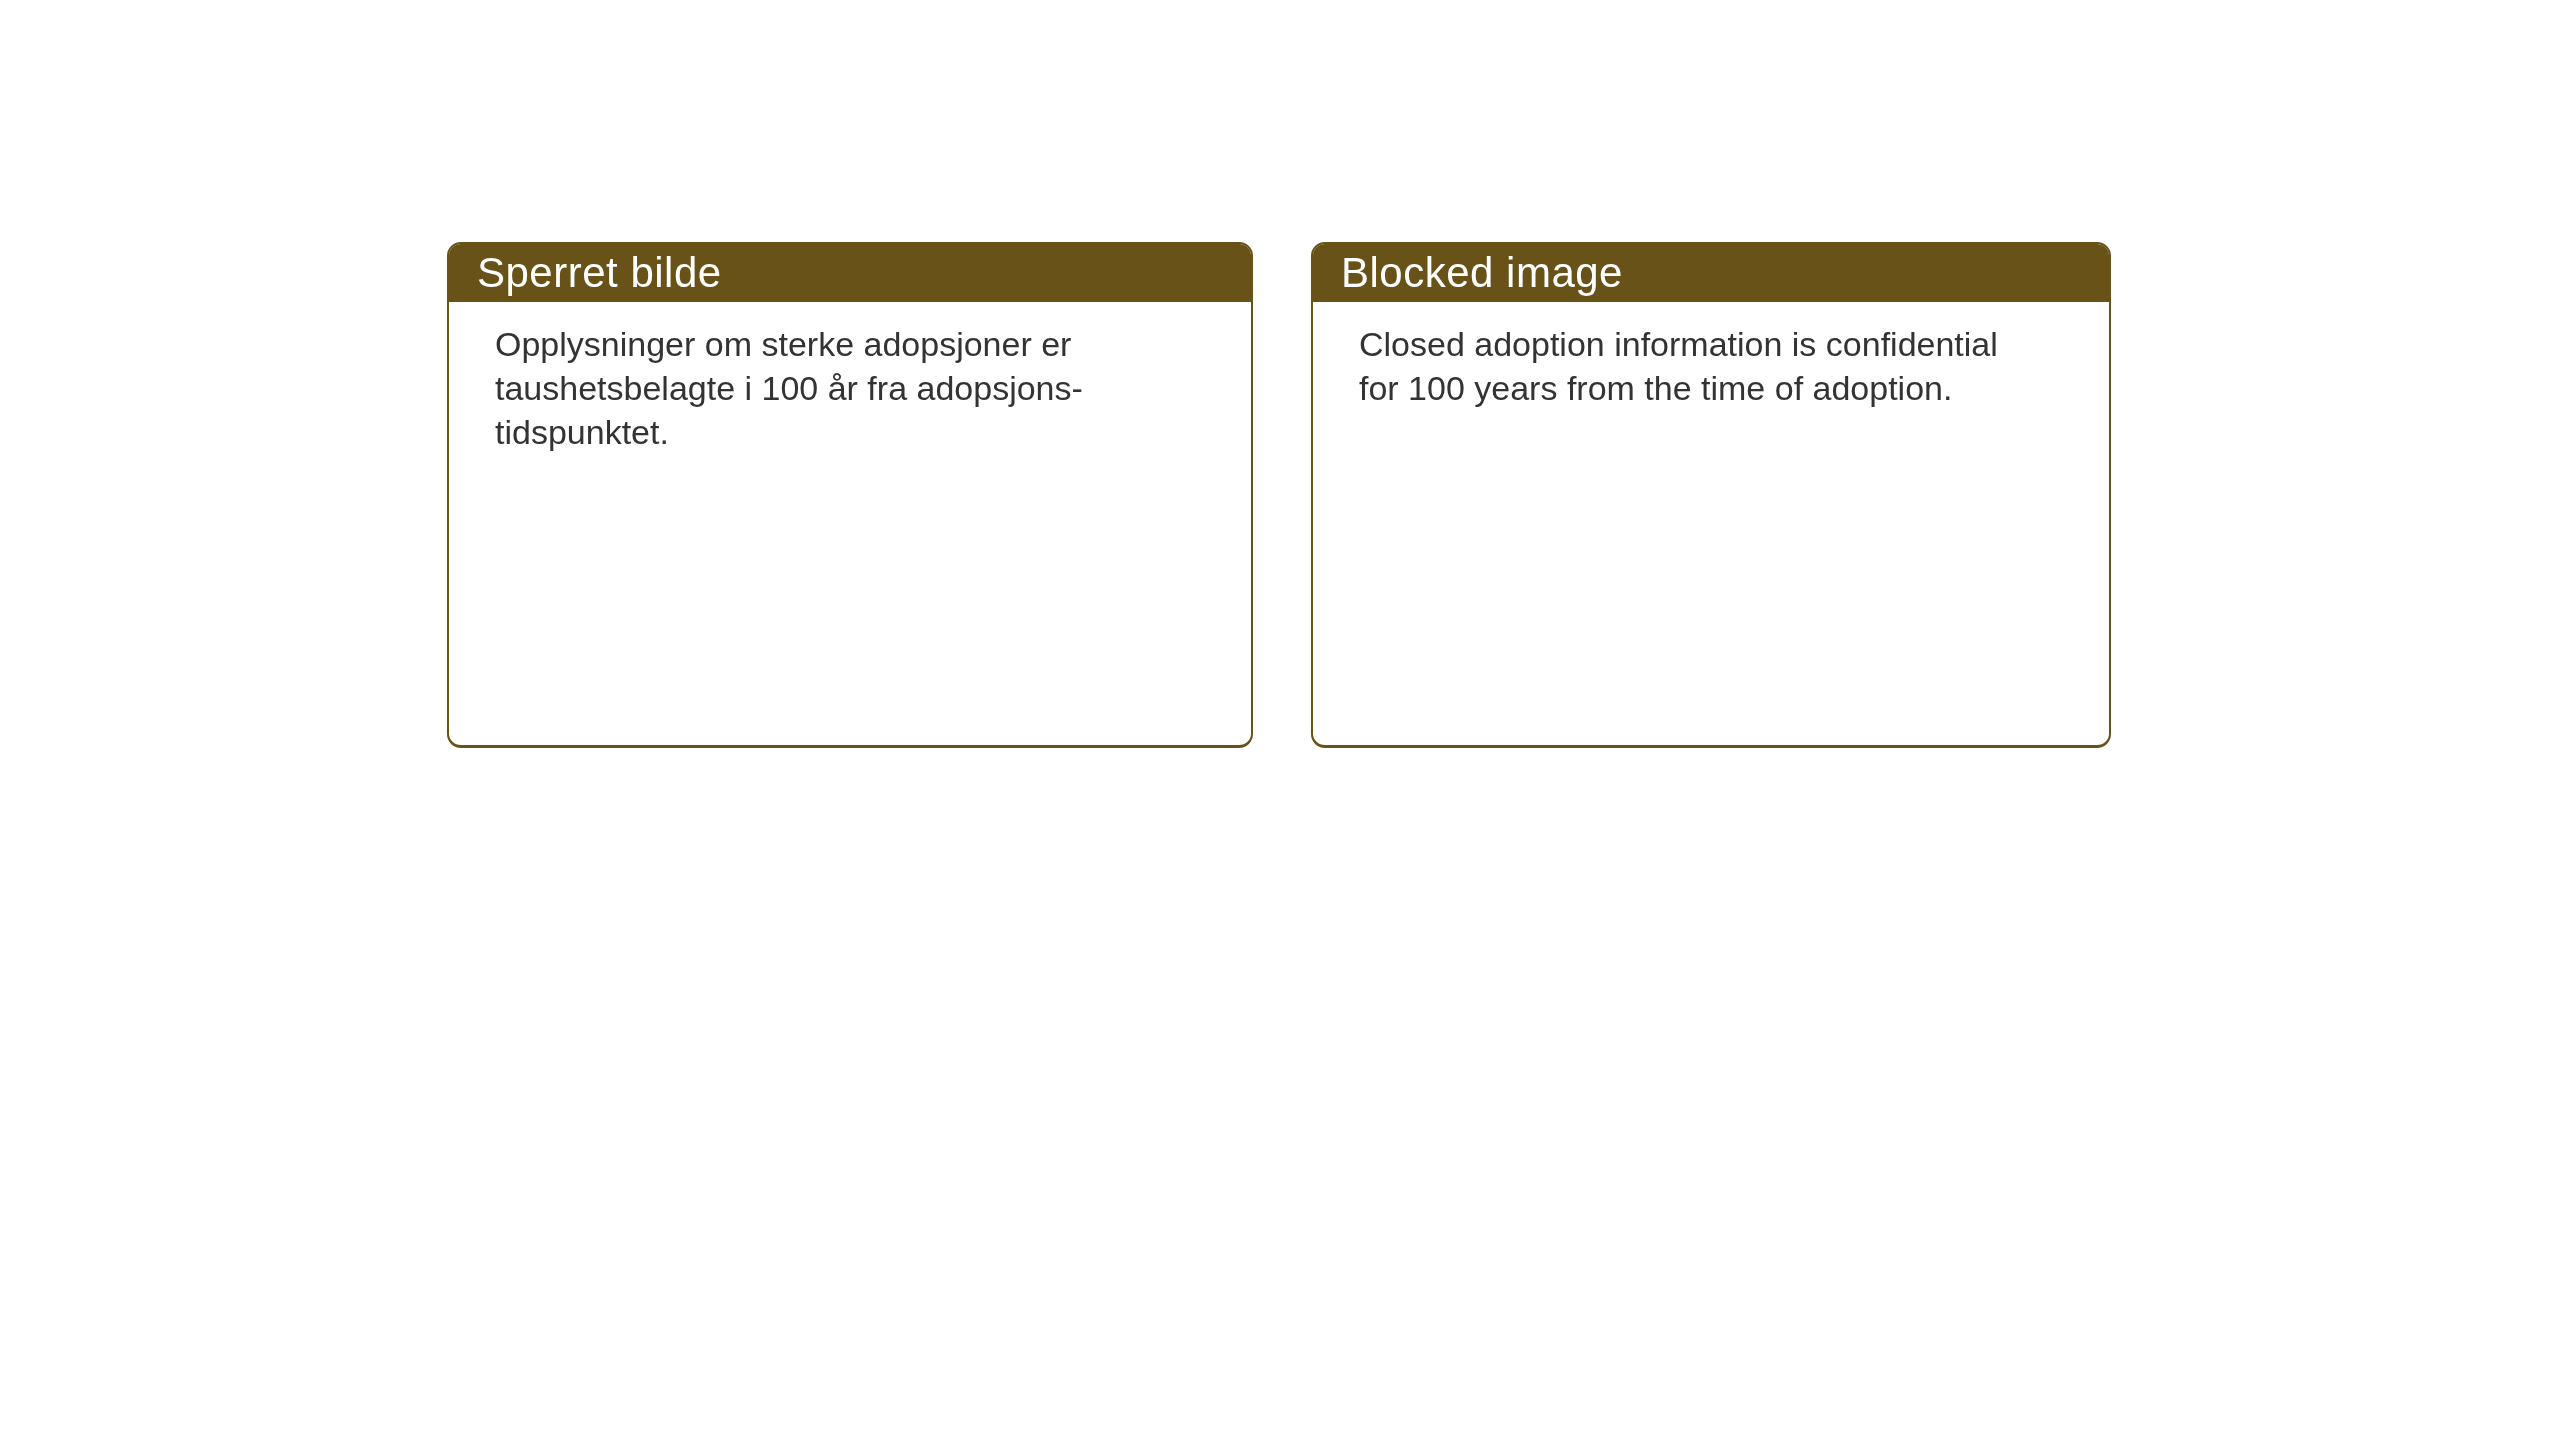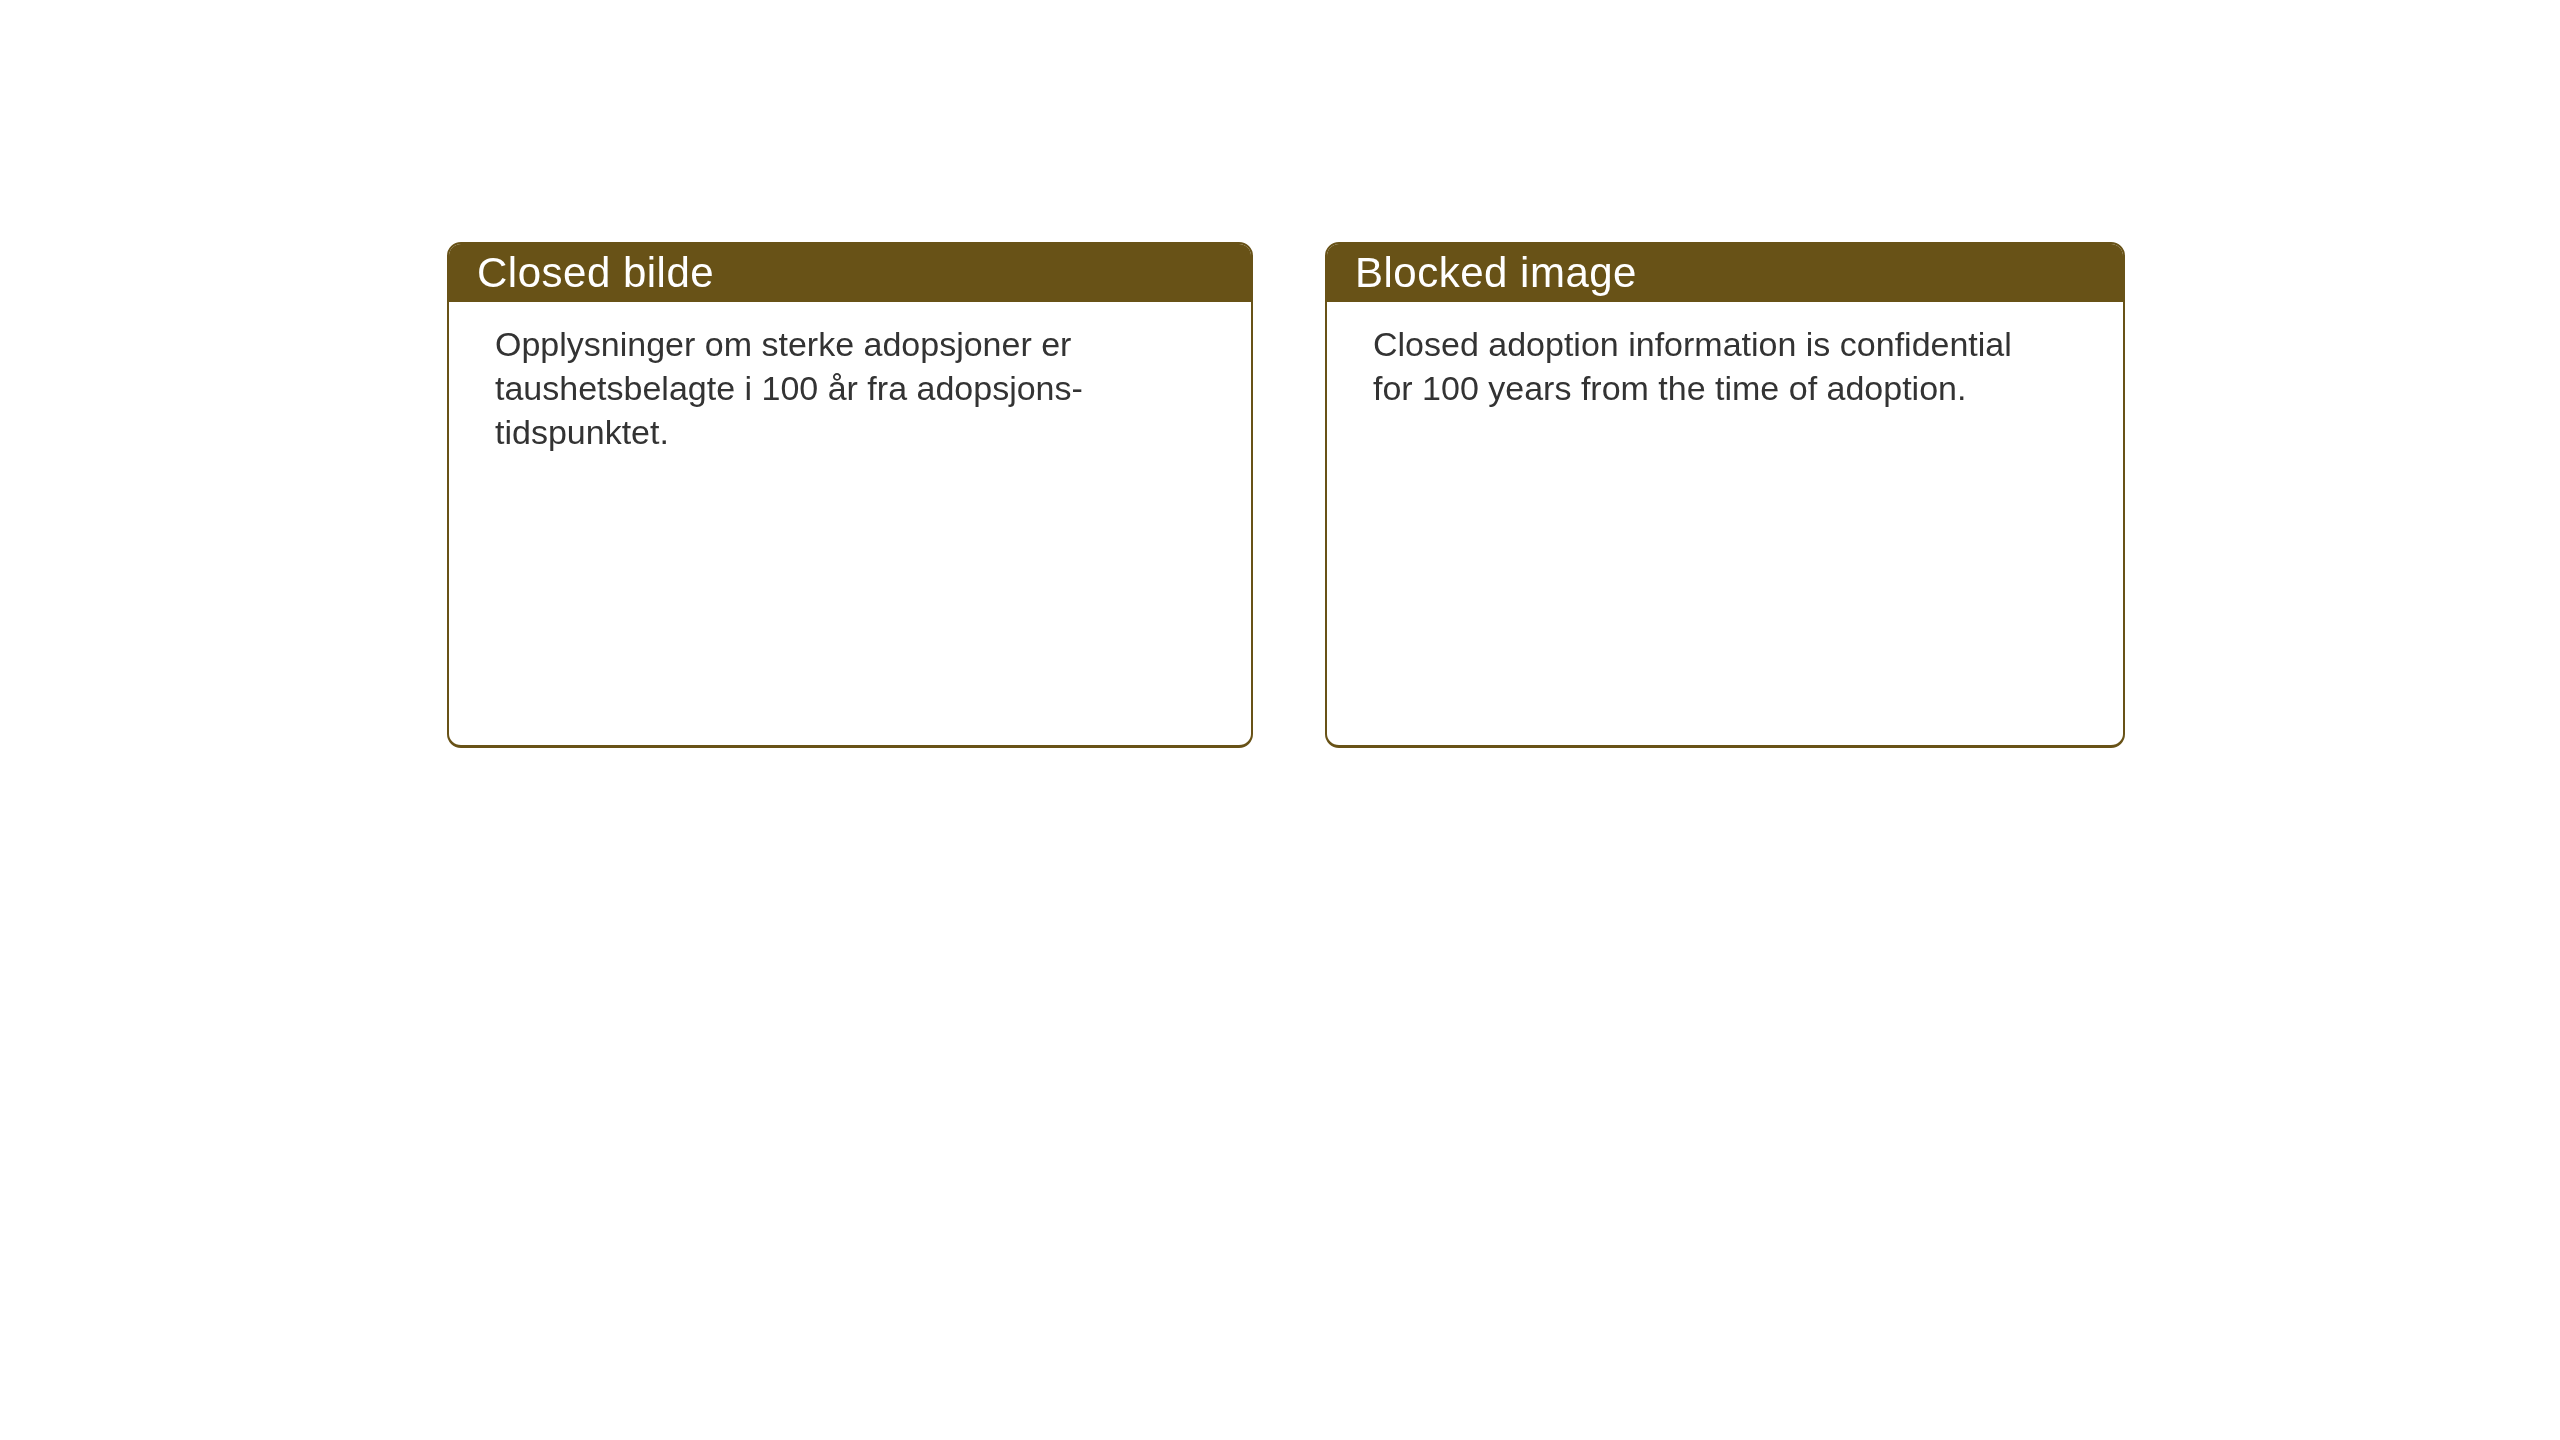--- a/index.html
+++ b/index.html
@@ -30,21 +30,21 @@
     position: absolute;
     top: 242px;
     height: 506px;
     background: var(--card-background);
     border: 2px solid var(--accent-brown);
     border-bottom-width: 3px;
     border-radius: 14px;
     overflow: hidden;
   }
   .card-left  { left: 447px;  width: 806px; }
-  .card-right { left: 1311px; width: 800px; margin-left: 14px; }
+  .card-right { left: 1311px; width: 800px; }
   .card-header {
     height: 58px;
     background: var(--accent-brown);
     display: flex;
     align-items: center;
     padding-left: 28px;
   }
   .card-title {
     color: var(--header-text-color);
     font-size: 42px;
@@ -64,21 +64,21 @@
   }
   .card-paragraph:last-child { margin-bottom: 0; }
 </style>
 </head>
 <body>
 
 <div class="stage">
 
   <section class="card card-left">
     <header class="card-header">
-      <span class="card-title">Closed bilde</span>
+      <span class="card-title">Sperret bilde</span>
     </header>
     <div class="card-body">
       <p class="card-paragraph">Opplysninger om sterke adopsjoner er
 taushetsbelagte i 100 år fra adopsjons-
 tidspunktet.</p>
     </div>
   </section>
 
   <section class="card card-right">
     <header class="card-header">

